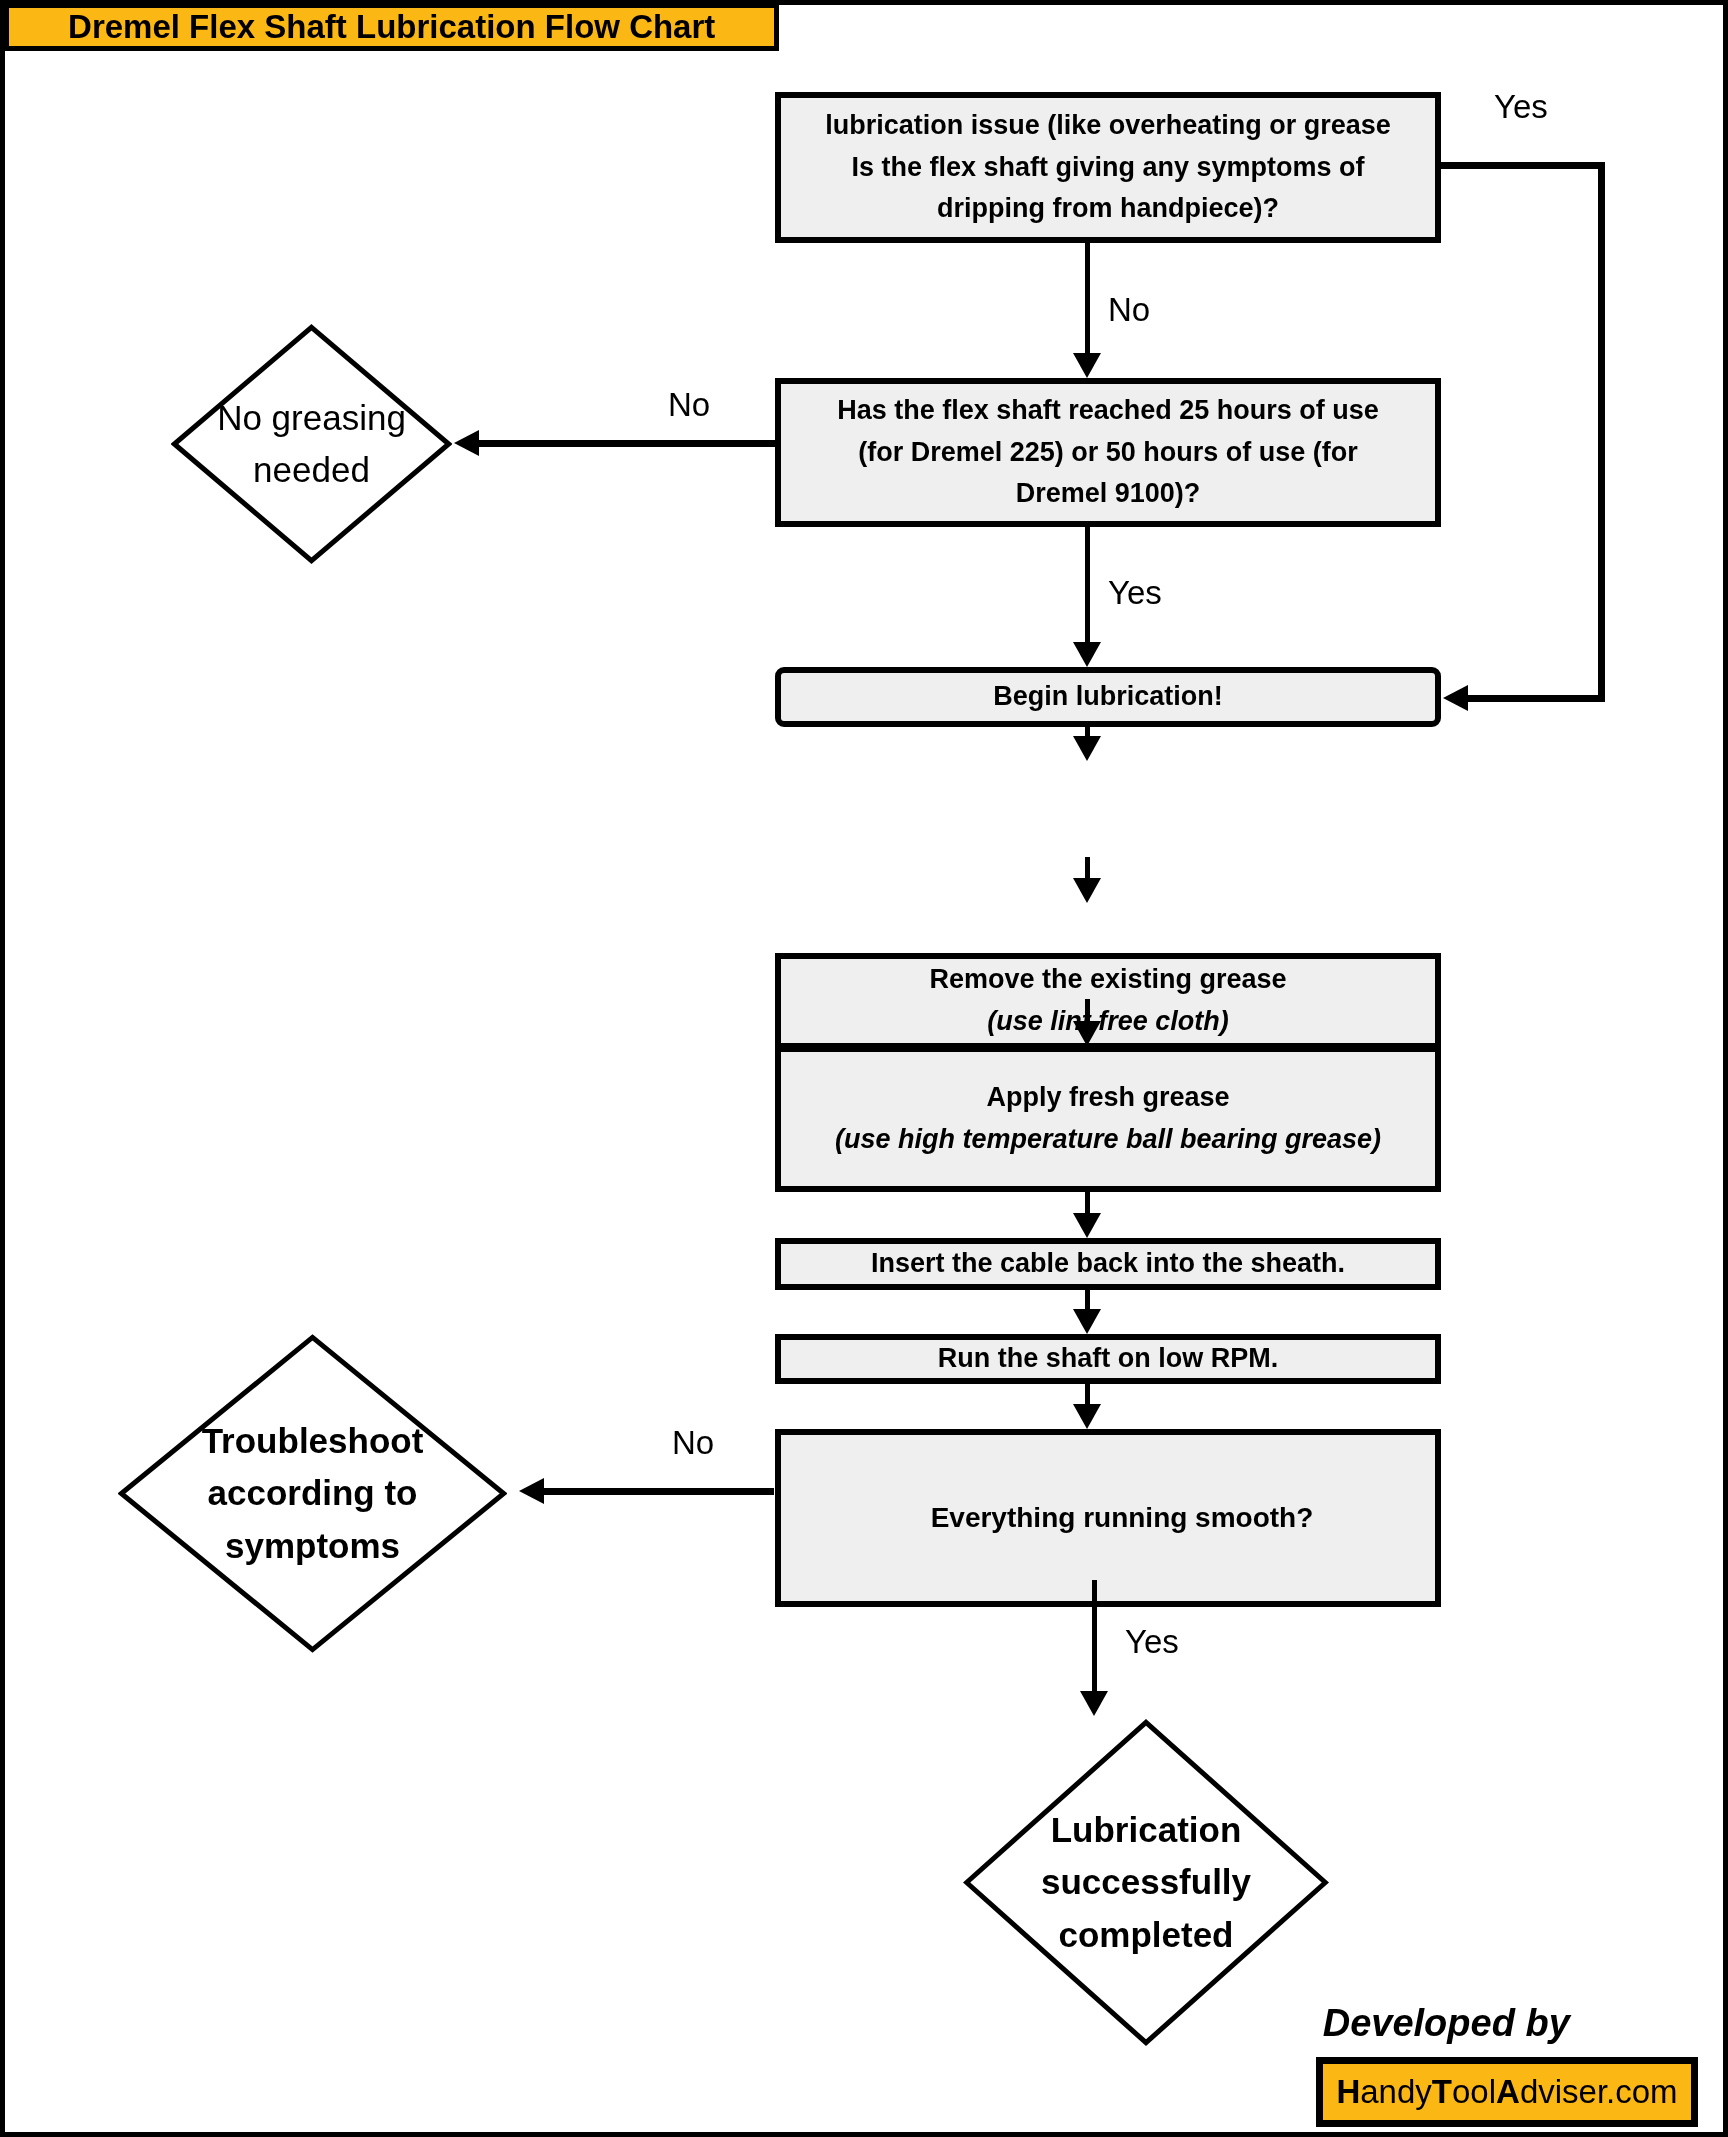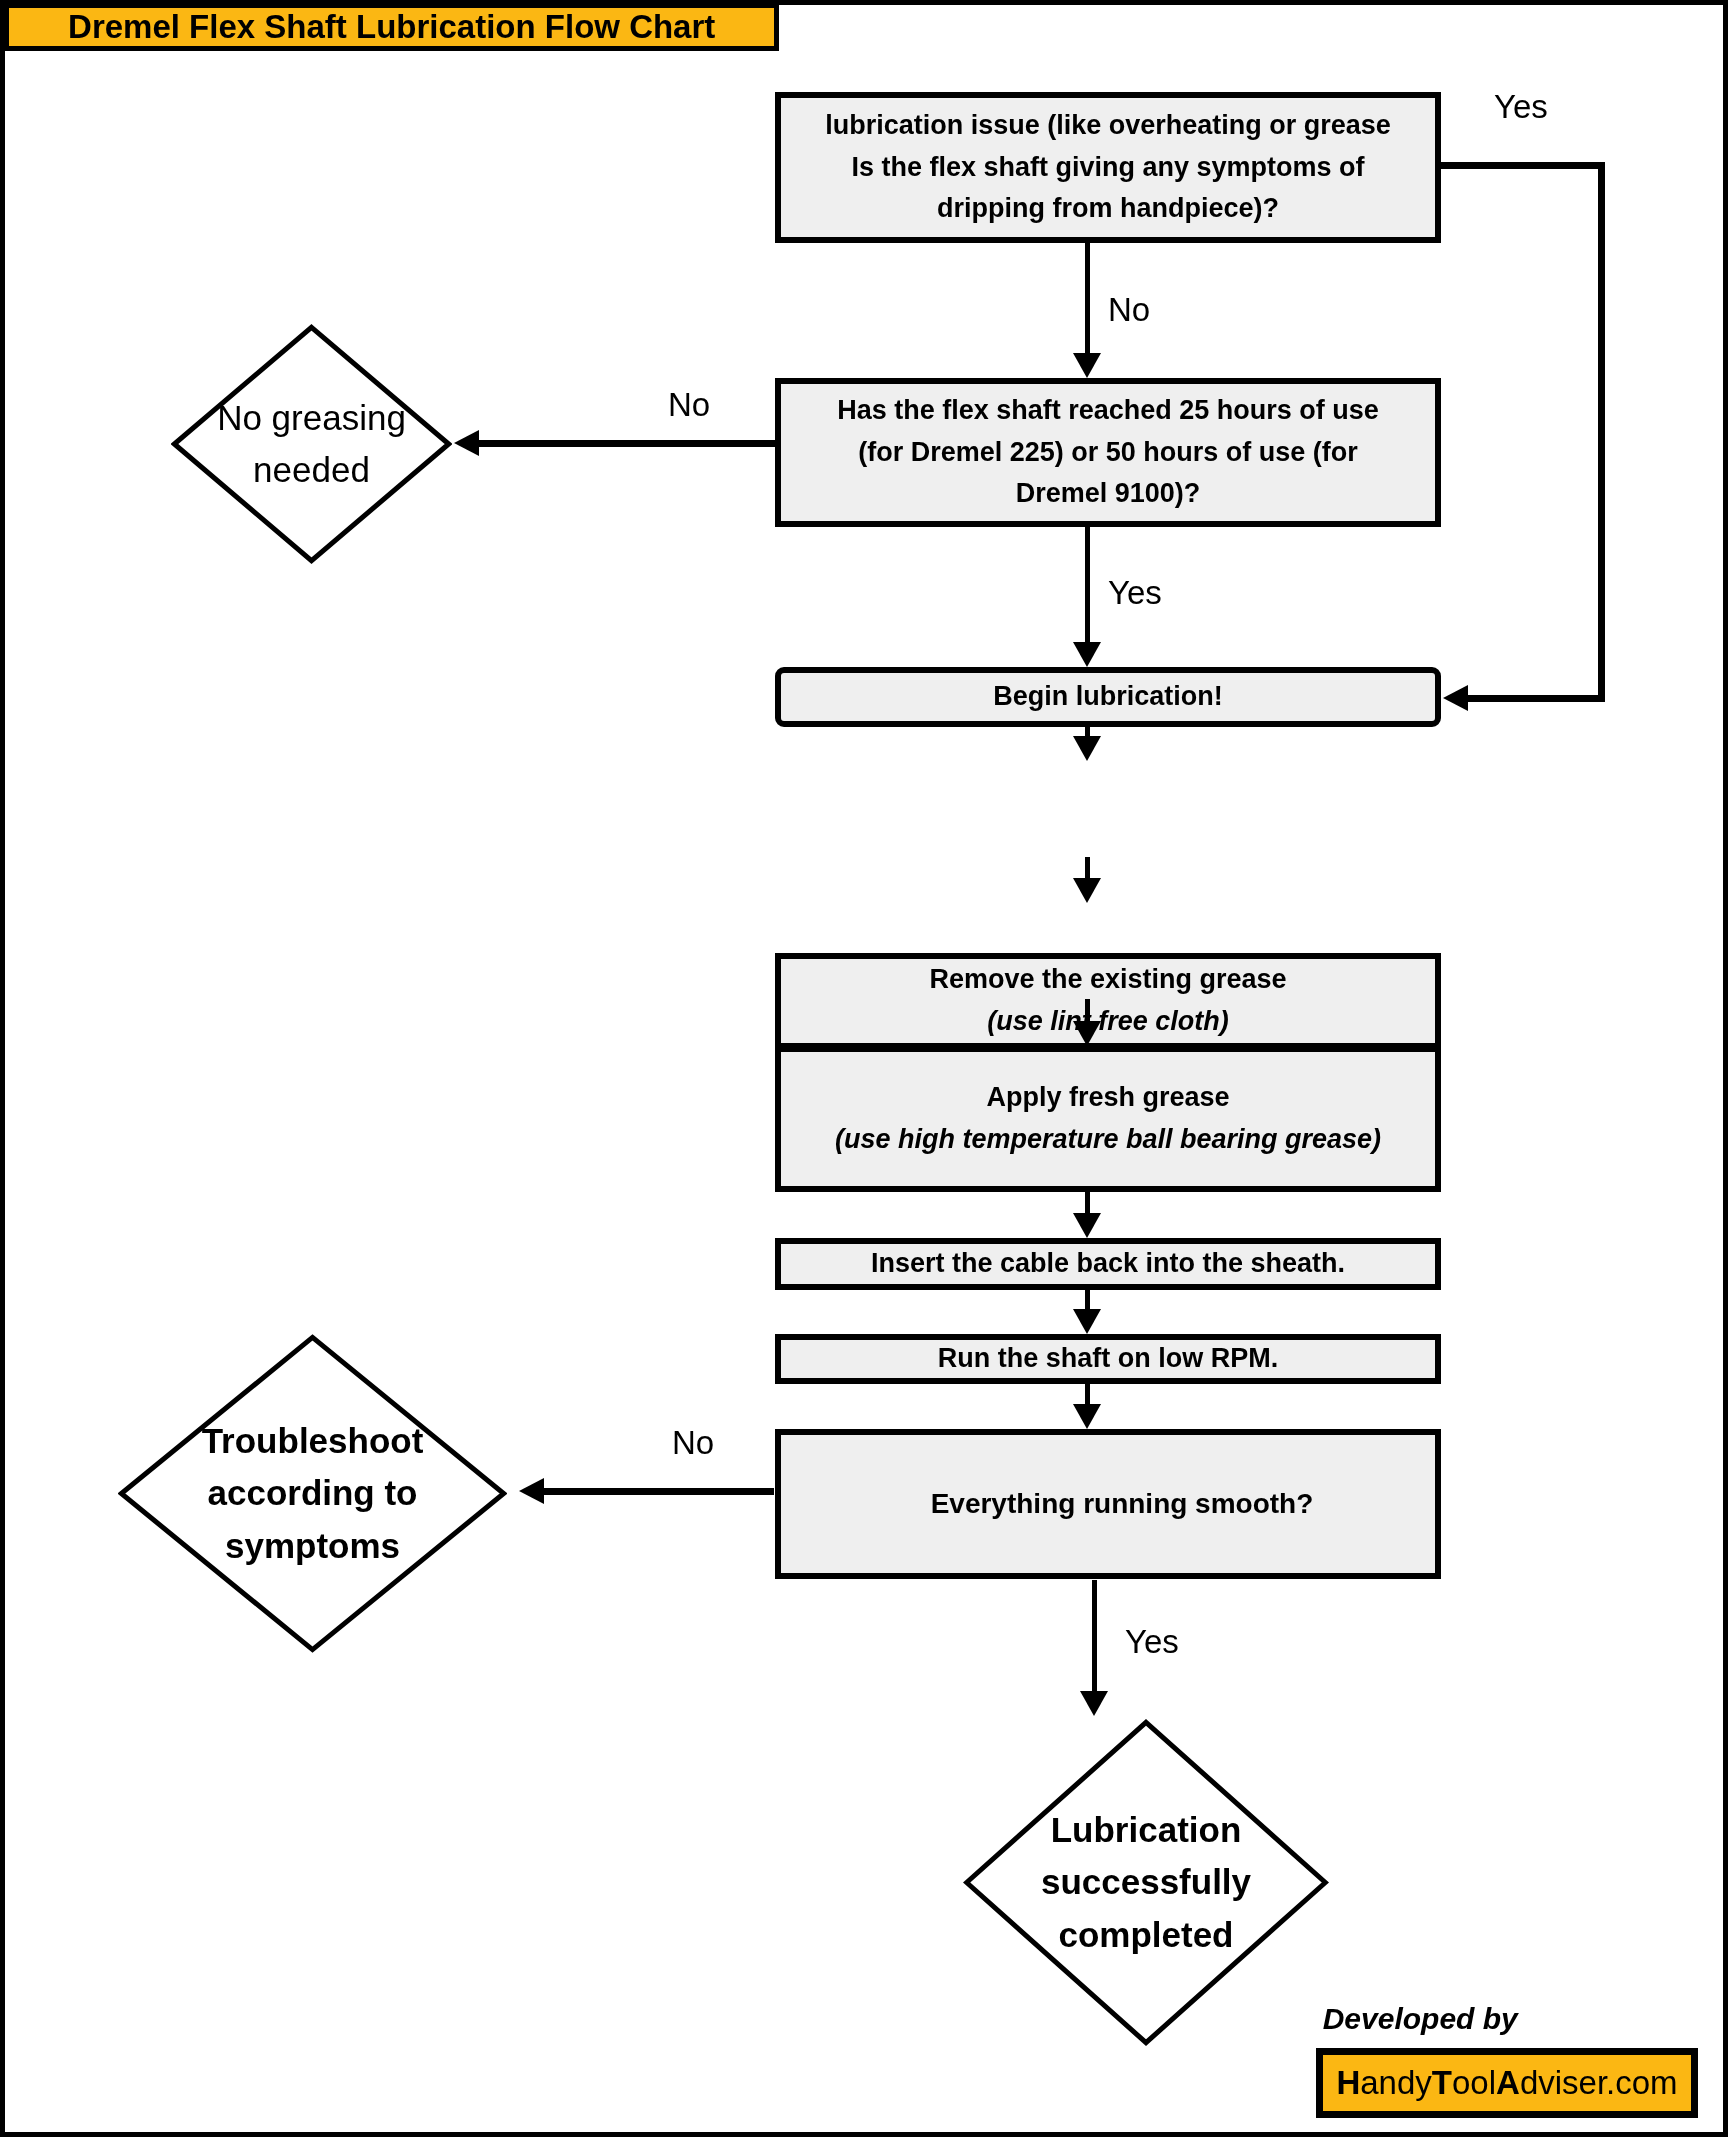--- a/index.html
+++ b/index.html
@@ -37,21 +37,21 @@
     position:absolute;inset:0;display:flex;align-items:center;justify-content:center;
     text-align:center;font-size:35px;line-height:1.5;
   }
   .dtext .inner{display:block;}
   .d-reg .inner{font-weight:normal;width:209px;}
   .d-bold .inner{font-weight:bold;}
   .d2 .inner{width:250px;}
   .d3 .inner{width:234px;}
   
   .footer{position:absolute;left:1316px;top:2002px;width:382px;}
-  .dev-by{font-weight:bold;font-style:italic;font-size:30px;padding-left:6.7px;}
+  .dev-by{font-weight:bold;font-style:italic;font-size:38px;padding-left:6.7px;}
   .brand-box{
     margin-top:11.7px;height:70px;background:#FBB713;border:7.5px solid #000;box-sizing:border-box;
     display:flex;align-items:center;justify-content:center;font-size:33px;white-space:nowrap;
   }
   .brand-box .cap{font-weight:bold;}
 </style>
 </head>
 <body>
 
 <div class="page">
@@ -134,21 +134,21 @@
   <div class="vline" style="left:1085px;top:1290px;height:21px;"></div>
   <div class="arr-down" style="left:1073px;top:1309px;"></div>
 
   <div class="box" style="top:1334px;height:50px;">
     <span class="ln">Run the shaft on low RPM.</span>
   </div>
 
   <div class="vline" style="left:1085px;top:1384px;height:22px;"></div>
   <div class="arr-down" style="left:1073px;top:1404px;"></div>
 
-  <div class="box" style="top:1429px;height:150px;font-size:28px;padding-left:28px;">
+  <div class="box" style="top:1429px;height:178px;font-size:28px;padding-left:28px;">
     <span class="ln">Everything running smooth?</span>
   </div>
 
   <div class="hline" style="left:544px;top:1488px;width:230px;"></div>
   <div class="arr-left" style="left:519px;top:1478px;"></div>
   <div class="lbl" style="left:672px;top:1424px;">No</div>
 
   <div class="diamond" style="left:118px;top:1334px;width:389px;height:319px;">
     <svg width="389" height="319" viewBox="0 0 466 382">
       <polygon points="233,4 462,191 233,378 4,191" fill="#ffffff" stroke="#000000" stroke-width="6"></polygon>

